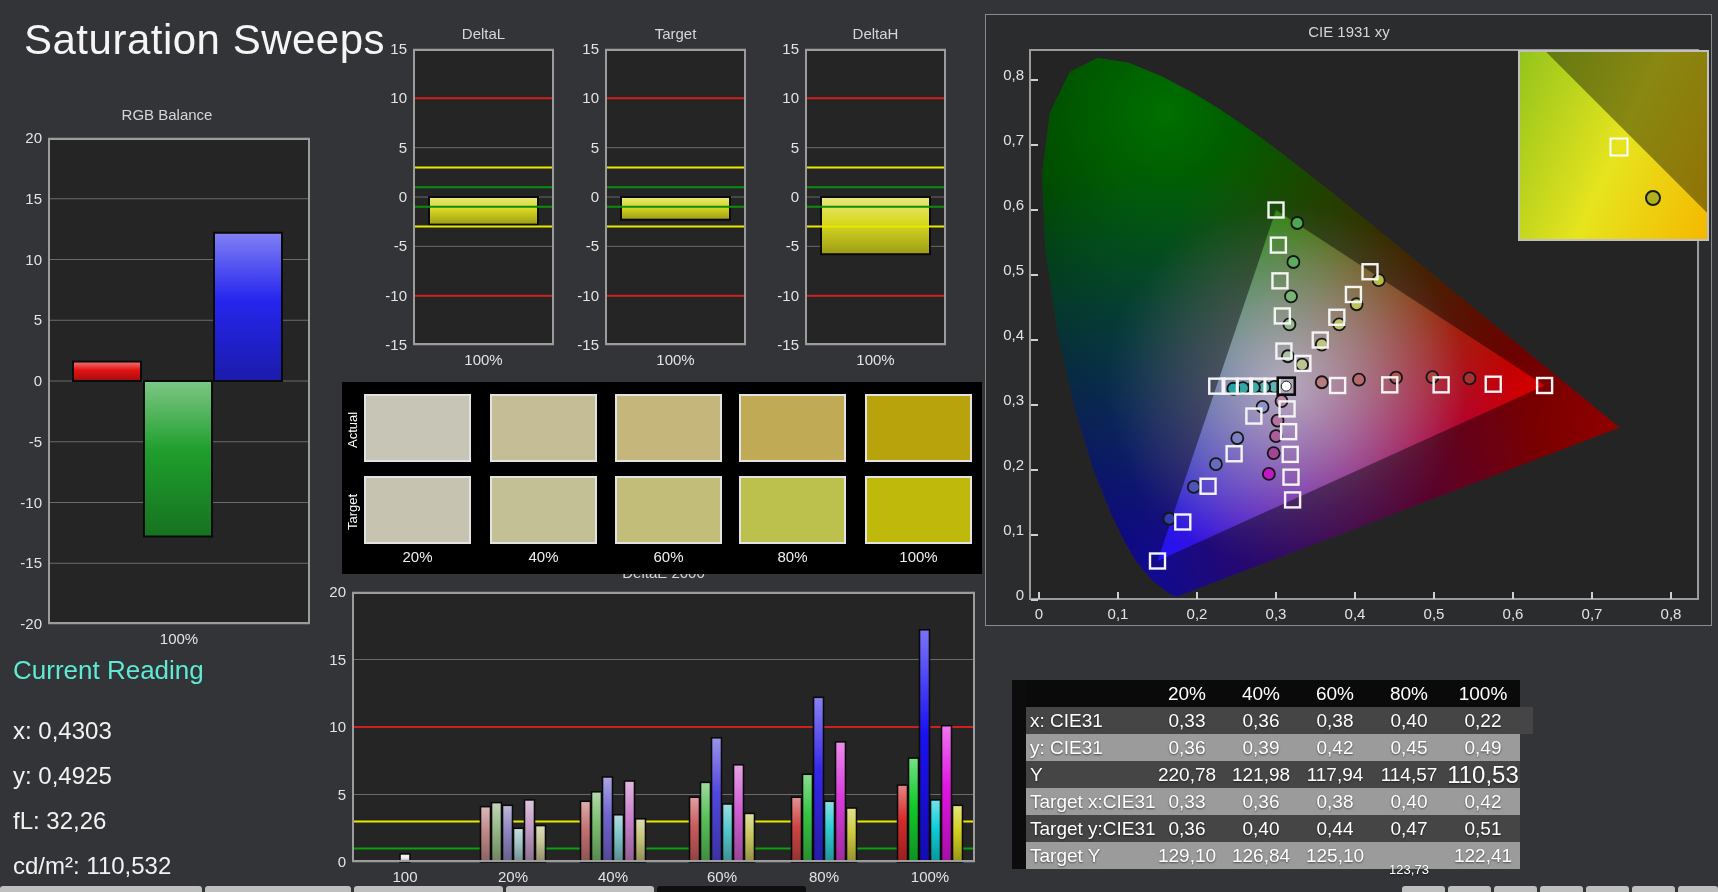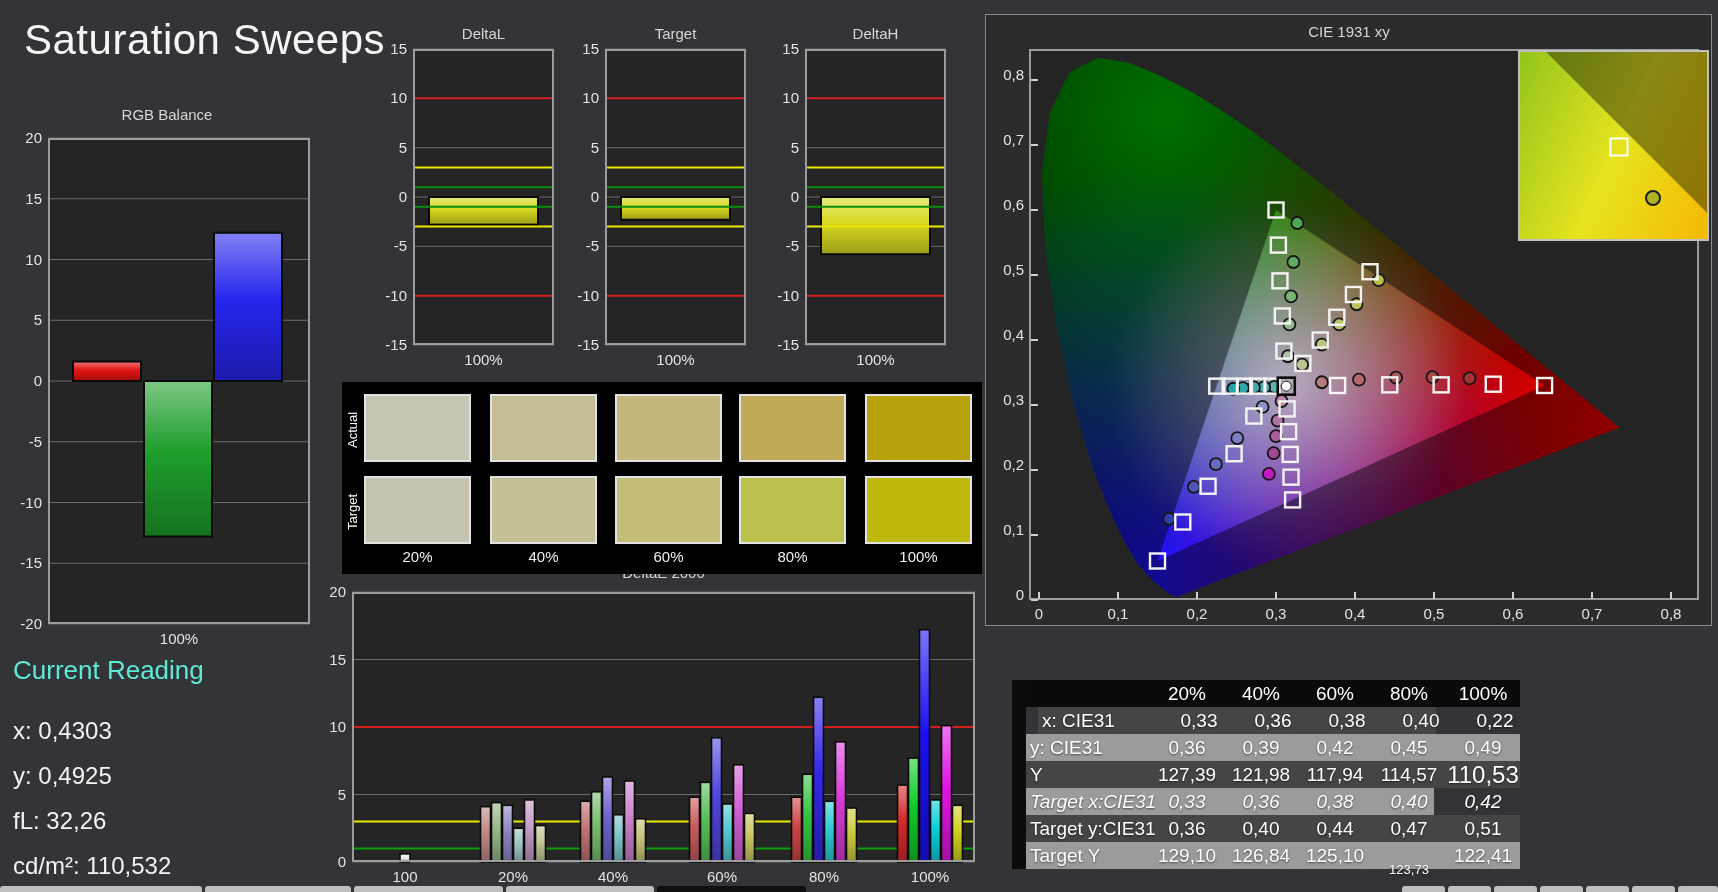--- a/index.html
+++ b/index.html
@@ -532,45 +532,45 @@
     </div>
     <div style="position: absolute; left: 1012px; top: 680px; width: 508px; height: 189px; font-size: 19px; color: rgb(255, 255, 255);">
       <div style="position: absolute; left: 0px; top: 0px; width: 14px; height: 189px; background: rgb(12, 12, 12);"></div>
       <div style="position: absolute; left: 14px; top: 0px; width: 494px; height: 27px; background: rgb(10, 10, 10); line-height: 27px;">
         <div style="position: absolute; left: 161px; top: 0px; font-size: 19px; color: rgb(255, 255, 255); white-space: nowrap; transform: translateX(-50%); line-height: 27px;">20%</div>
         <div style="position: absolute; left: 235px; top: 0px; font-size: 19px; color: rgb(255, 255, 255); white-space: nowrap; transform: translateX(-50%); line-height: 27px;">40%</div>
         <div style="position: absolute; left: 309px; top: 0px; font-size: 19px; color: rgb(255, 255, 255); white-space: nowrap; transform: translateX(-50%); line-height: 27px;">60%</div>
         <div style="position: absolute; left: 383px; top: 0px; font-size: 19px; color: rgb(255, 255, 255); white-space: nowrap; transform: translateX(-50%); line-height: 27px;">80%</div>
         <div style="position: absolute; left: 457px; top: 0px; font-size: 19px; color: rgb(255, 255, 255); white-space: nowrap; transform: translateX(-50%); line-height: 27px;">100%</div>
       </div>
-      <div style="position: absolute; left: 14px; top: 27px; width: 398px; height: 27px; background: rgb(69, 69, 69); line-height: 27px; text-shadow: rgba(0, 0, 0, 0.55) 0px 1px 2px; margin-left: 12px;">
+      <div style="position: absolute; left: 14px; top: 27px; width: 507px; height: 27px; background: rgb(69, 69, 69); line-height: 27px; text-shadow: rgba(0, 0, 0, 0.55) 0px 1px 2px;">
         <div style="position: absolute; left: 4px; top: 0px; font-size: 19px; color: rgb(255, 255, 255); white-space: nowrap; line-height: 27px;">x: CIE31</div>
         <div style="position: absolute; left: 161px; top: 0px; font-size: 19px; color: rgb(255, 255, 255); white-space: nowrap; transform: translateX(-50%); line-height: 27px;">0,33</div>
         <div style="position: absolute; left: 235px; top: 0px; font-size: 19px; color: rgb(255, 255, 255); white-space: nowrap; transform: translateX(-50%); line-height: 27px;">0,36</div>
         <div style="position: absolute; left: 309px; top: 0px; font-size: 19px; color: rgb(255, 255, 255); white-space: nowrap; transform: translateX(-50%); line-height: 27px;">0,38</div>
         <div style="position: absolute; left: 383px; top: 0px; font-size: 19px; color: rgb(255, 255, 255); white-space: nowrap; transform: translateX(-50%); line-height: 27px;">0,40</div>
         <div style="position: absolute; left: 457px; top: 0px; font-size: 19px; color: rgb(255, 255, 255); white-space: nowrap; transform: translateX(-50%); line-height: 27px;">0,22</div>
       </div>
       <div style="position: absolute; left: 14px; top: 54px; width: 494px; height: 27px; background: rgb(155, 155, 155); line-height: 27px; text-shadow: rgba(0, 0, 0, 0.55) 0px 1px 2px;">
         <div style="position: absolute; left: 4px; top: 0px; font-size: 19px; color: rgb(255, 255, 255); white-space: nowrap; line-height: 27px;">y: CIE31</div>
         <div style="position: absolute; left: 161px; top: 0px; font-size: 19px; color: rgb(255, 255, 255); white-space: nowrap; transform: translateX(-50%); line-height: 27px;">0,36</div>
         <div style="position: absolute; left: 235px; top: 0px; font-size: 19px; color: rgb(255, 255, 255); white-space: nowrap; transform: translateX(-50%); line-height: 27px;">0,39</div>
         <div style="position: absolute; left: 309px; top: 0px; font-size: 19px; color: rgb(255, 255, 255); white-space: nowrap; transform: translateX(-50%); line-height: 27px;">0,42</div>
         <div style="position: absolute; left: 383px; top: 0px; font-size: 19px; color: rgb(255, 255, 255); white-space: nowrap; transform: translateX(-50%); line-height: 27px;">0,45</div>
         <div style="position: absolute; left: 457px; top: 0px; font-size: 19px; color: rgb(255, 255, 255); white-space: nowrap; transform: translateX(-50%); line-height: 27px;">0,49</div>
       </div>
       <div style="position: absolute; left: 14px; top: 81px; width: 494px; height: 27px; background: rgb(69, 69, 69); line-height: 27px; text-shadow: rgba(0, 0, 0, 0.55) 0px 1px 2px;">
         <div style="position: absolute; left: 4px; top: 0px; font-size: 19px; color: rgb(255, 255, 255); white-space: nowrap; line-height: 27px;">Y</div>
-        <div style="position: absolute; left: 161px; top: 0px; font-size: 19px; color: rgb(255, 255, 255); white-space: nowrap; transform: translateX(-50%); line-height: 27px;">127,39</div>
+        <div style="position: absolute; left: 161px; top: 0px; font-size: 19px; color: rgb(255, 255, 255); white-space: nowrap; transform: translateX(-50%); line-height: 27px;">220,78</div>
         <div style="position: absolute; left: 235px; top: 0px; font-size: 19px; color: rgb(255, 255, 255); white-space: nowrap; transform: translateX(-50%); line-height: 27px;">121,98</div>
         <div style="position: absolute; left: 309px; top: 0px; font-size: 19px; color: rgb(255, 255, 255); white-space: nowrap; transform: translateX(-50%); line-height: 27px;">117,94</div>
         <div style="position: absolute; left: 383px; top: 0px; font-size: 19px; color: rgb(255, 255, 255); white-space: nowrap; transform: translateX(-50%); line-height: 27px;">114,57</div>
         <div style="position: absolute; left: 457px; top: 0px; font-size: 24px; color: rgb(255, 255, 255); white-space: nowrap; transform: translateX(-50%); line-height: 27px;">110,53</div>
       </div>
-      <div style="position: absolute; left: 14px; top: 108px; width: 408px; height: 27px; background: rgb(155, 155, 155); line-height: 27px; text-shadow: rgba(0, 0, 0, 0.55) 0px 1px 2px; font-style: italic;">
+      <div style="position: absolute; left: 14px; top: 108px; width: 494px; height: 27px; background: rgb(155, 155, 155); line-height: 27px; text-shadow: rgba(0, 0, 0, 0.55) 0px 1px 2px;">
         <div style="position: absolute; left: 4px; top: 0px; font-size: 19px; color: rgb(255, 255, 255); white-space: nowrap; line-height: 27px;">Target x:CIE31</div>
         <div style="position: absolute; left: 161px; top: 0px; font-size: 19px; color: rgb(255, 255, 255); white-space: nowrap; transform: translateX(-50%); line-height: 27px;">0,33</div>
         <div style="position: absolute; left: 235px; top: 0px; font-size: 19px; color: rgb(255, 255, 255); white-space: nowrap; transform: translateX(-50%); line-height: 27px;">0,36</div>
         <div style="position: absolute; left: 309px; top: 0px; font-size: 19px; color: rgb(255, 255, 255); white-space: nowrap; transform: translateX(-50%); line-height: 27px;">0,38</div>
         <div style="position: absolute; left: 383px; top: 0px; font-size: 19px; color: rgb(255, 255, 255); white-space: nowrap; transform: translateX(-50%); line-height: 27px;">0,40</div>
         <div style="position: absolute; left: 457px; top: 0px; font-size: 19px; color: rgb(255, 255, 255); white-space: nowrap; transform: translateX(-50%); line-height: 27px;">0,42</div>
       </div>
       <div style="position: absolute; left: 14px; top: 135px; width: 494px; height: 27px; background: rgb(69, 69, 69); line-height: 27px; text-shadow: rgba(0, 0, 0, 0.55) 0px 1px 2px;">
         <div style="position: absolute; left: 4px; top: 0px; font-size: 19px; color: rgb(255, 255, 255); white-space: nowrap; line-height: 27px;">Target y:CIE31</div>
         <div style="position: absolute; left: 161px; top: 0px; font-size: 19px; color: rgb(255, 255, 255); white-space: nowrap; transform: translateX(-50%); line-height: 27px;">0,36</div>

